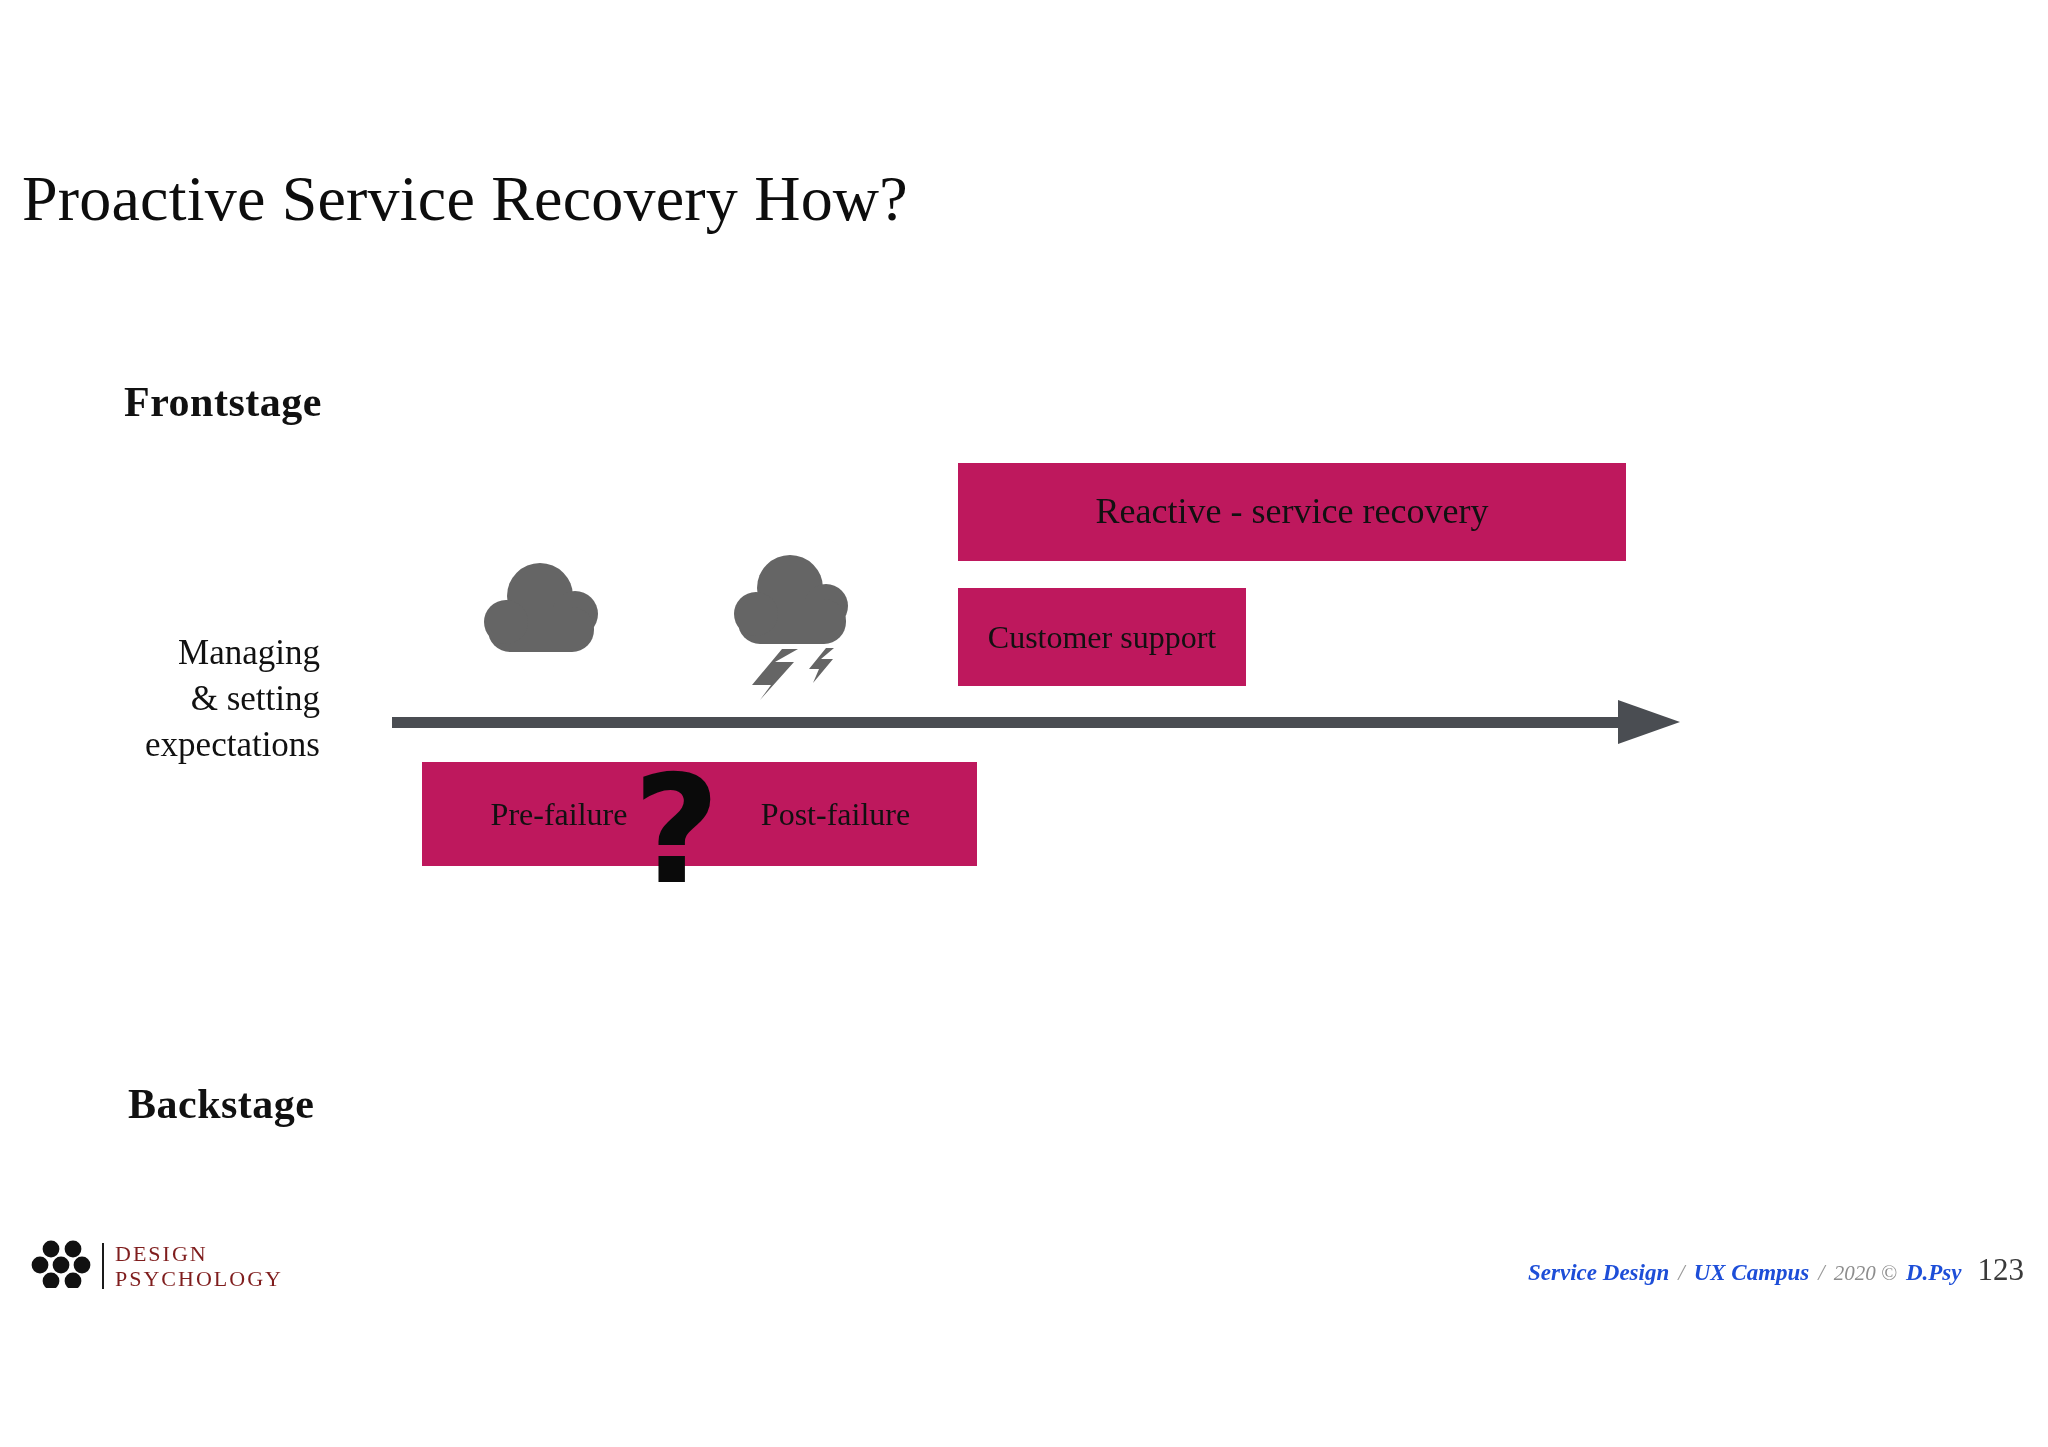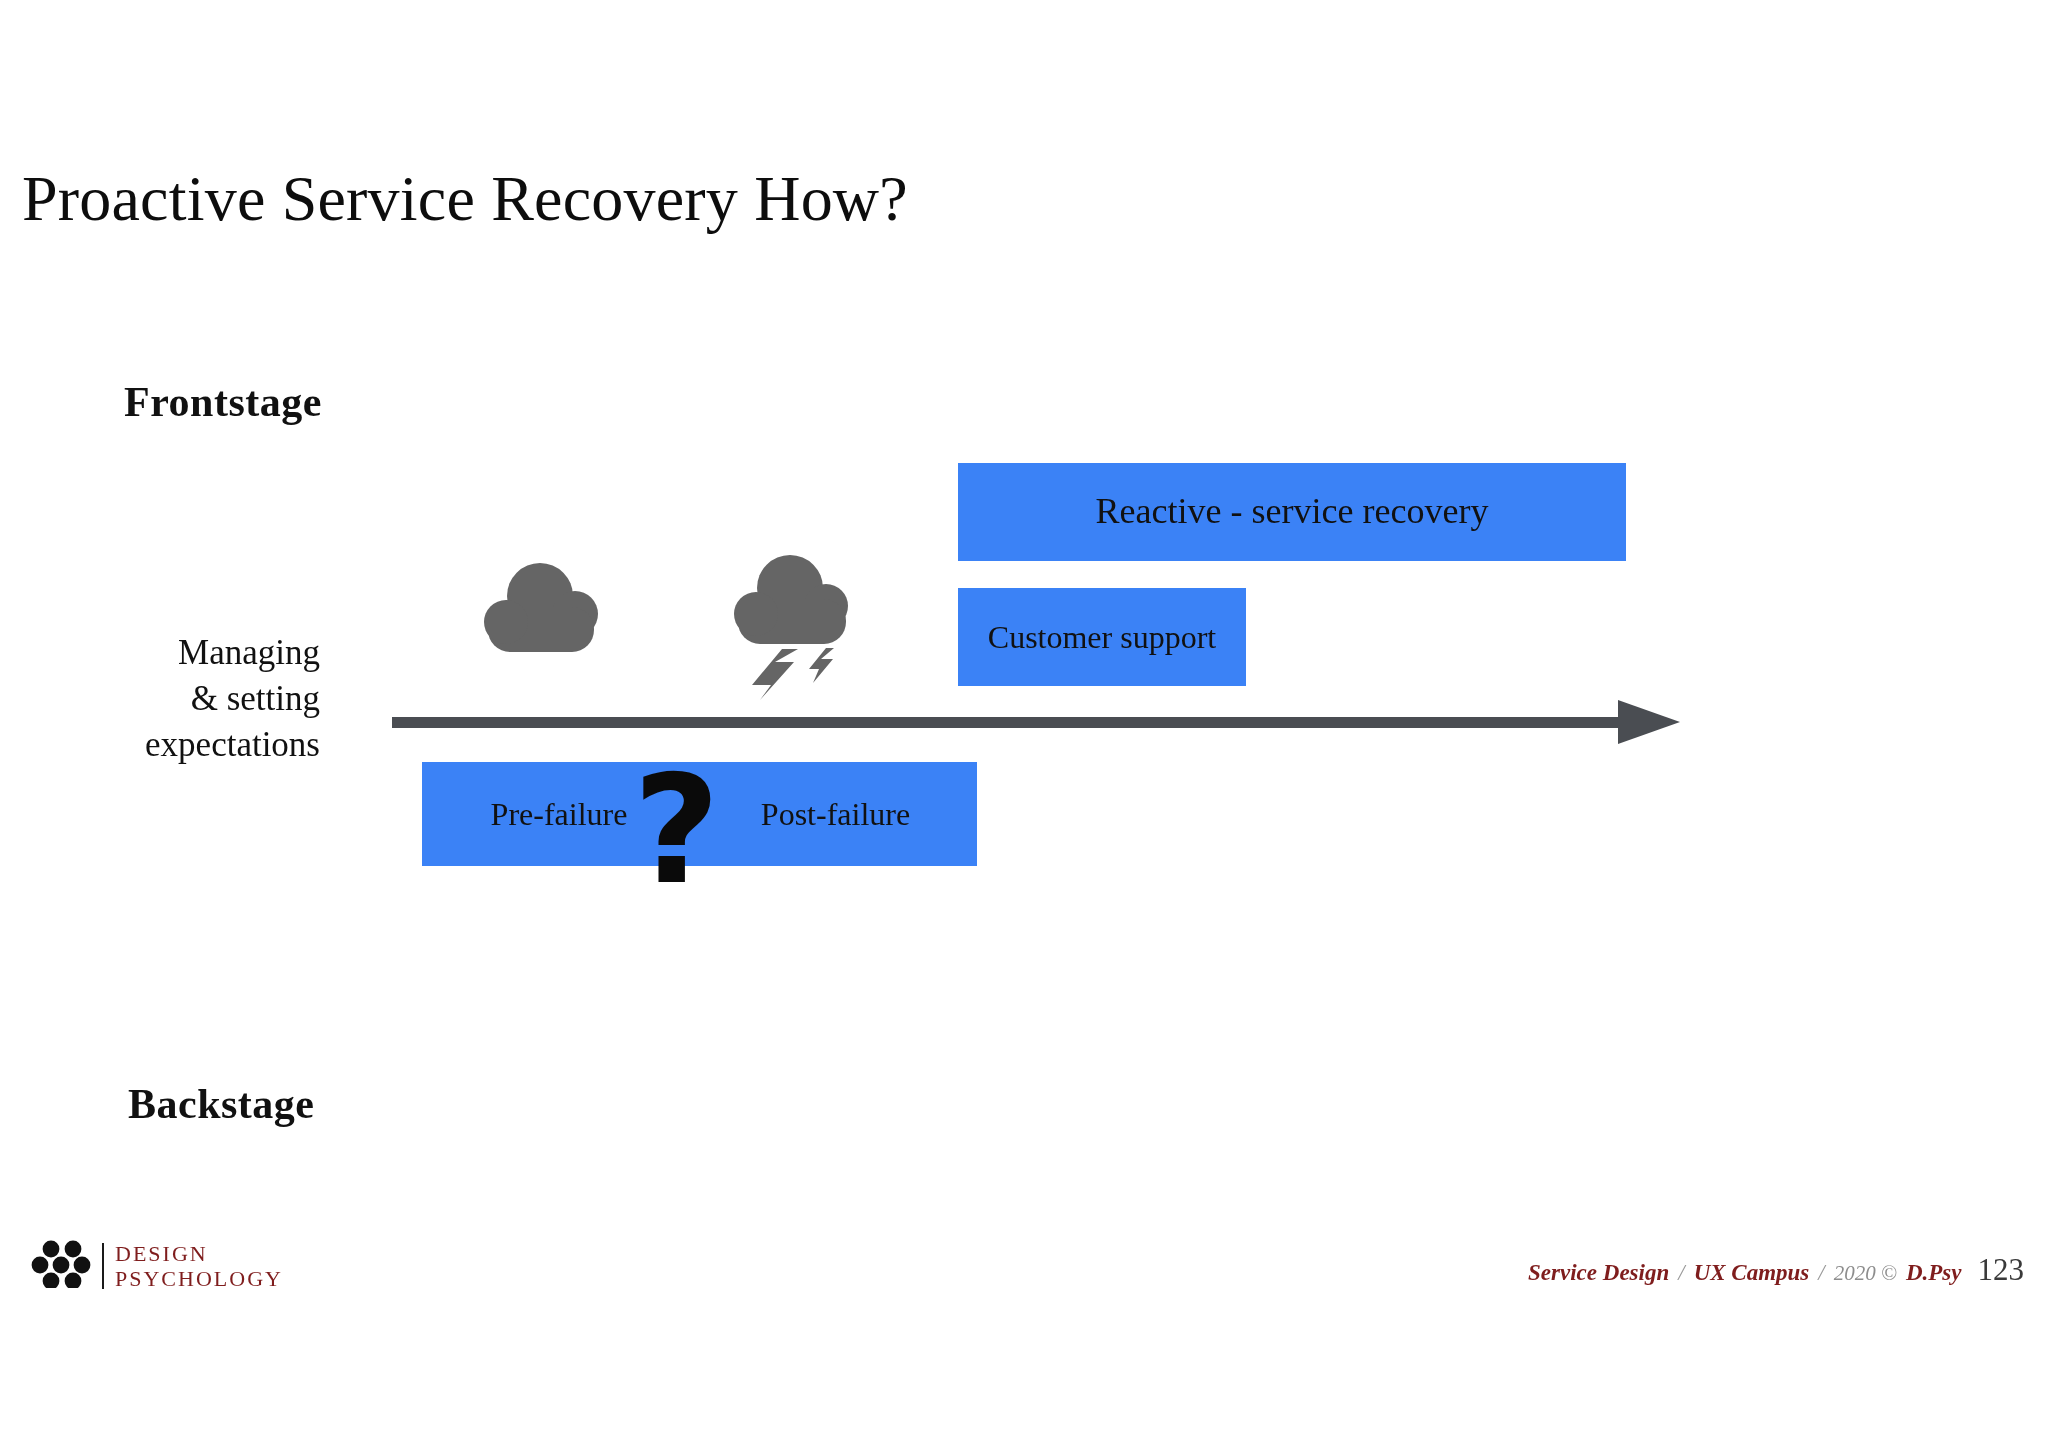--- a/index.html
+++ b/index.html
@@ -78,21 +78,21 @@
     width: 0;
     height: 0;
     border-top: 22px solid transparent;
     border-bottom: 22px solid transparent;
     border-left: 62px solid #4a4d52;
   }
 
   
   .box {
     position: absolute;
-    background: #3b82f6;
+    background: #be185d;
     display: flex;
     align-items: center;
     justify-content: center;
     color: #111111;
     font-size: 32px;
     line-height: 1.2;
     text-align: center;
   }
   #box-reactive {
     left: 958px; top: 463px; width: 668px; height: 98px;
@@ -161,21 +161,21 @@
     right: 24px;
     top: 1252px;
     display: flex;
     align-items: baseline;
     white-space: nowrap;
   }
   #footer-meta .crumb {
     font-size: 23px;
     font-weight: bold;
     font-style: italic;
-    color: #7f1d1d;
+    color: #1d4ed8;
   }
   #footer-meta .sep {
     font-size: 23px;
     font-style: italic;
     color: #9a9a9a;
     margin: 0 9px;
   }
   #footer-meta .year {
     font-size: 21px;
     font-style: italic;

